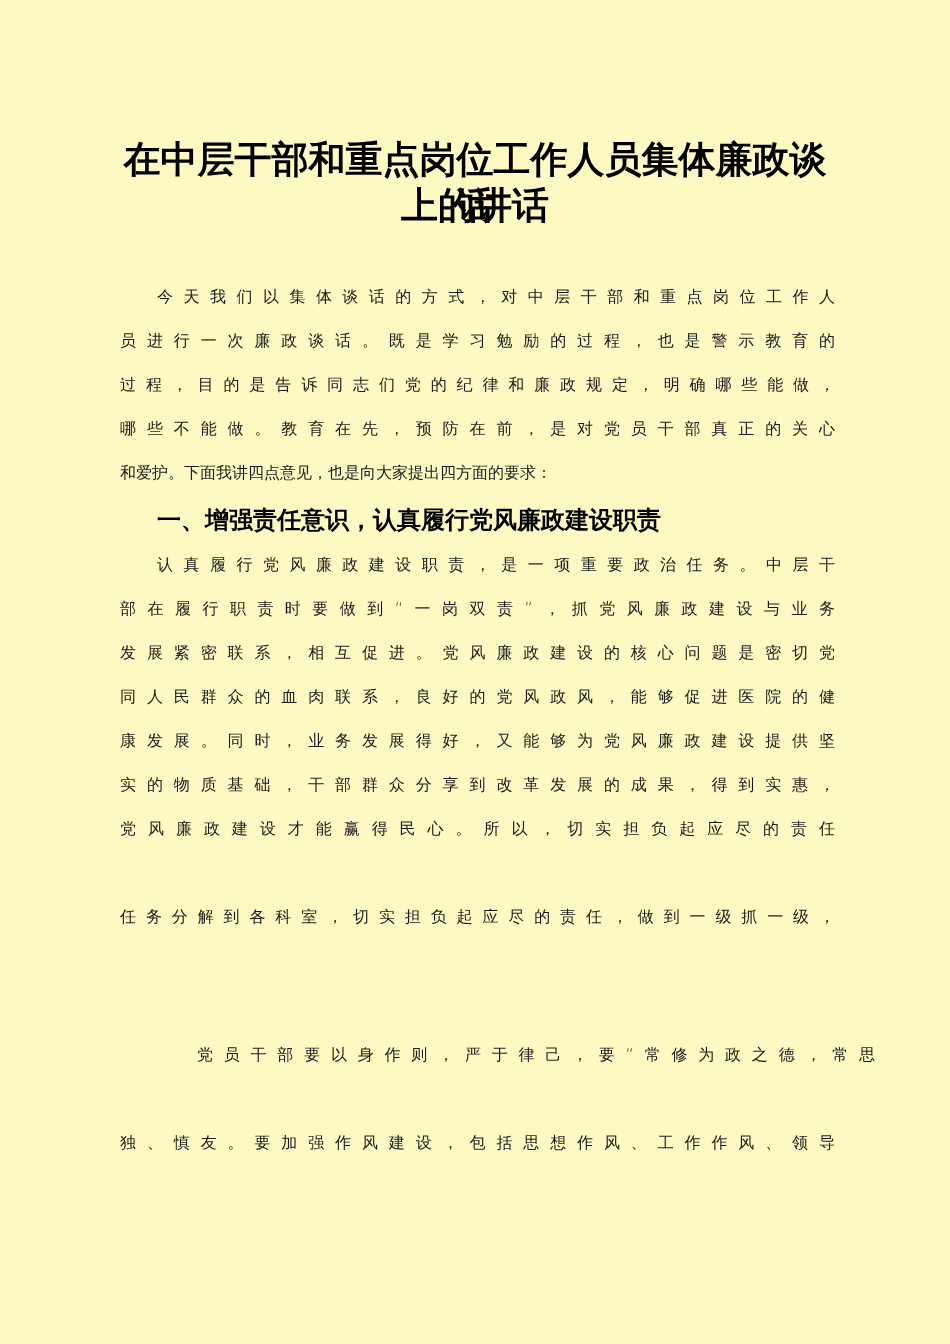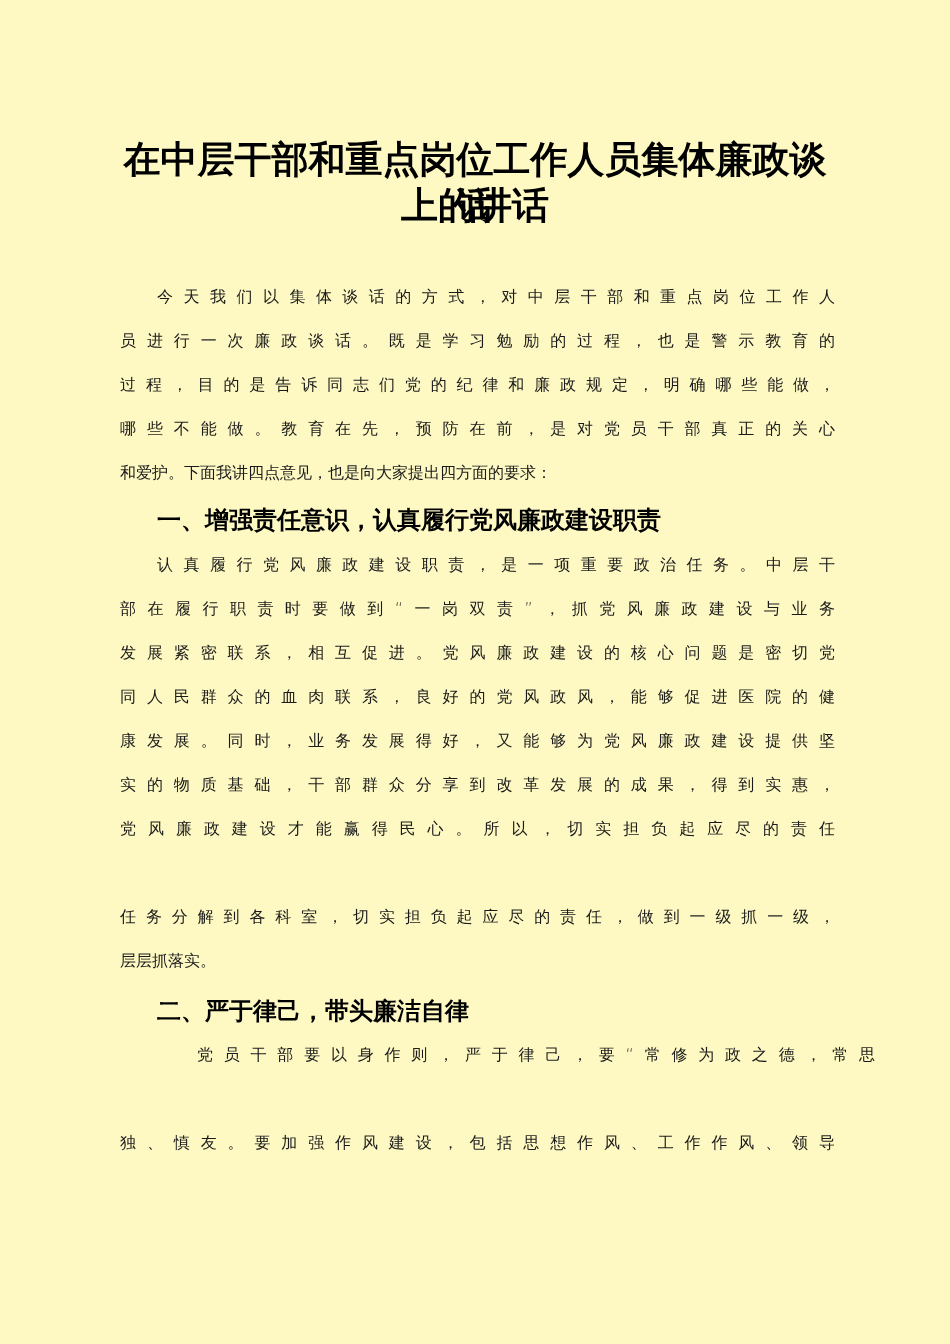--- a/index.html
+++ b/index.html
@@ -42,19 +42,17 @@
 
   <div class="heading" style="top:505px;">一、增强责任意识，认真履行党风廉政建设职责</div>
   <div class="line indent" style="top:550px;">认真履行党风廉政建设职责，是一项重要政治任务。中层干</div>
   <div class="line" style="top:594px;">部在履行职责时要做到“一岗双责”，抓党风廉政建设与业务</div>
   <div class="line" style="top:638px;">发展紧密联系，相互促进。党风廉政建设的核心问题是密切党</div>
   <div class="line" style="top:682px;">同人民群众的血肉联系，良好的党风政风，能够促进医院的健</div>
   <div class="line" style="top:726px;">康发展。同时，业务发展得好，又能够为党风廉政建设提供坚</div>
   <div class="line" style="top:770px;">实的物质基础，干部群众分享到改革发展的成果，得到实惠，</div>
   <div class="line" style="top:814px;">党风廉政建设才能赢得民心。所以，切实担负起应尽的责任</div>
   <div class="line" style="top:902px;">任务分解到各科室，切实担负起应尽的责任，做到一级抓一级，</div>
-  <div class="line last" style="top:946px;">层层抓落实。</div>
 
-  <div class="heading" style="top:996px;">二、严于律己，带头廉洁自律</div>
   <div class="line indent" style="top:1040px;margin-left:40px;">党员干部要以身作则，严于律己，要“常修为政之德，常思</div>
   <div class="line" style="top:1128px;">独、慎友。要加强作风建设，包括思想作风、工作作风、领导</div>
 
 </div>
 
 </body></html>

